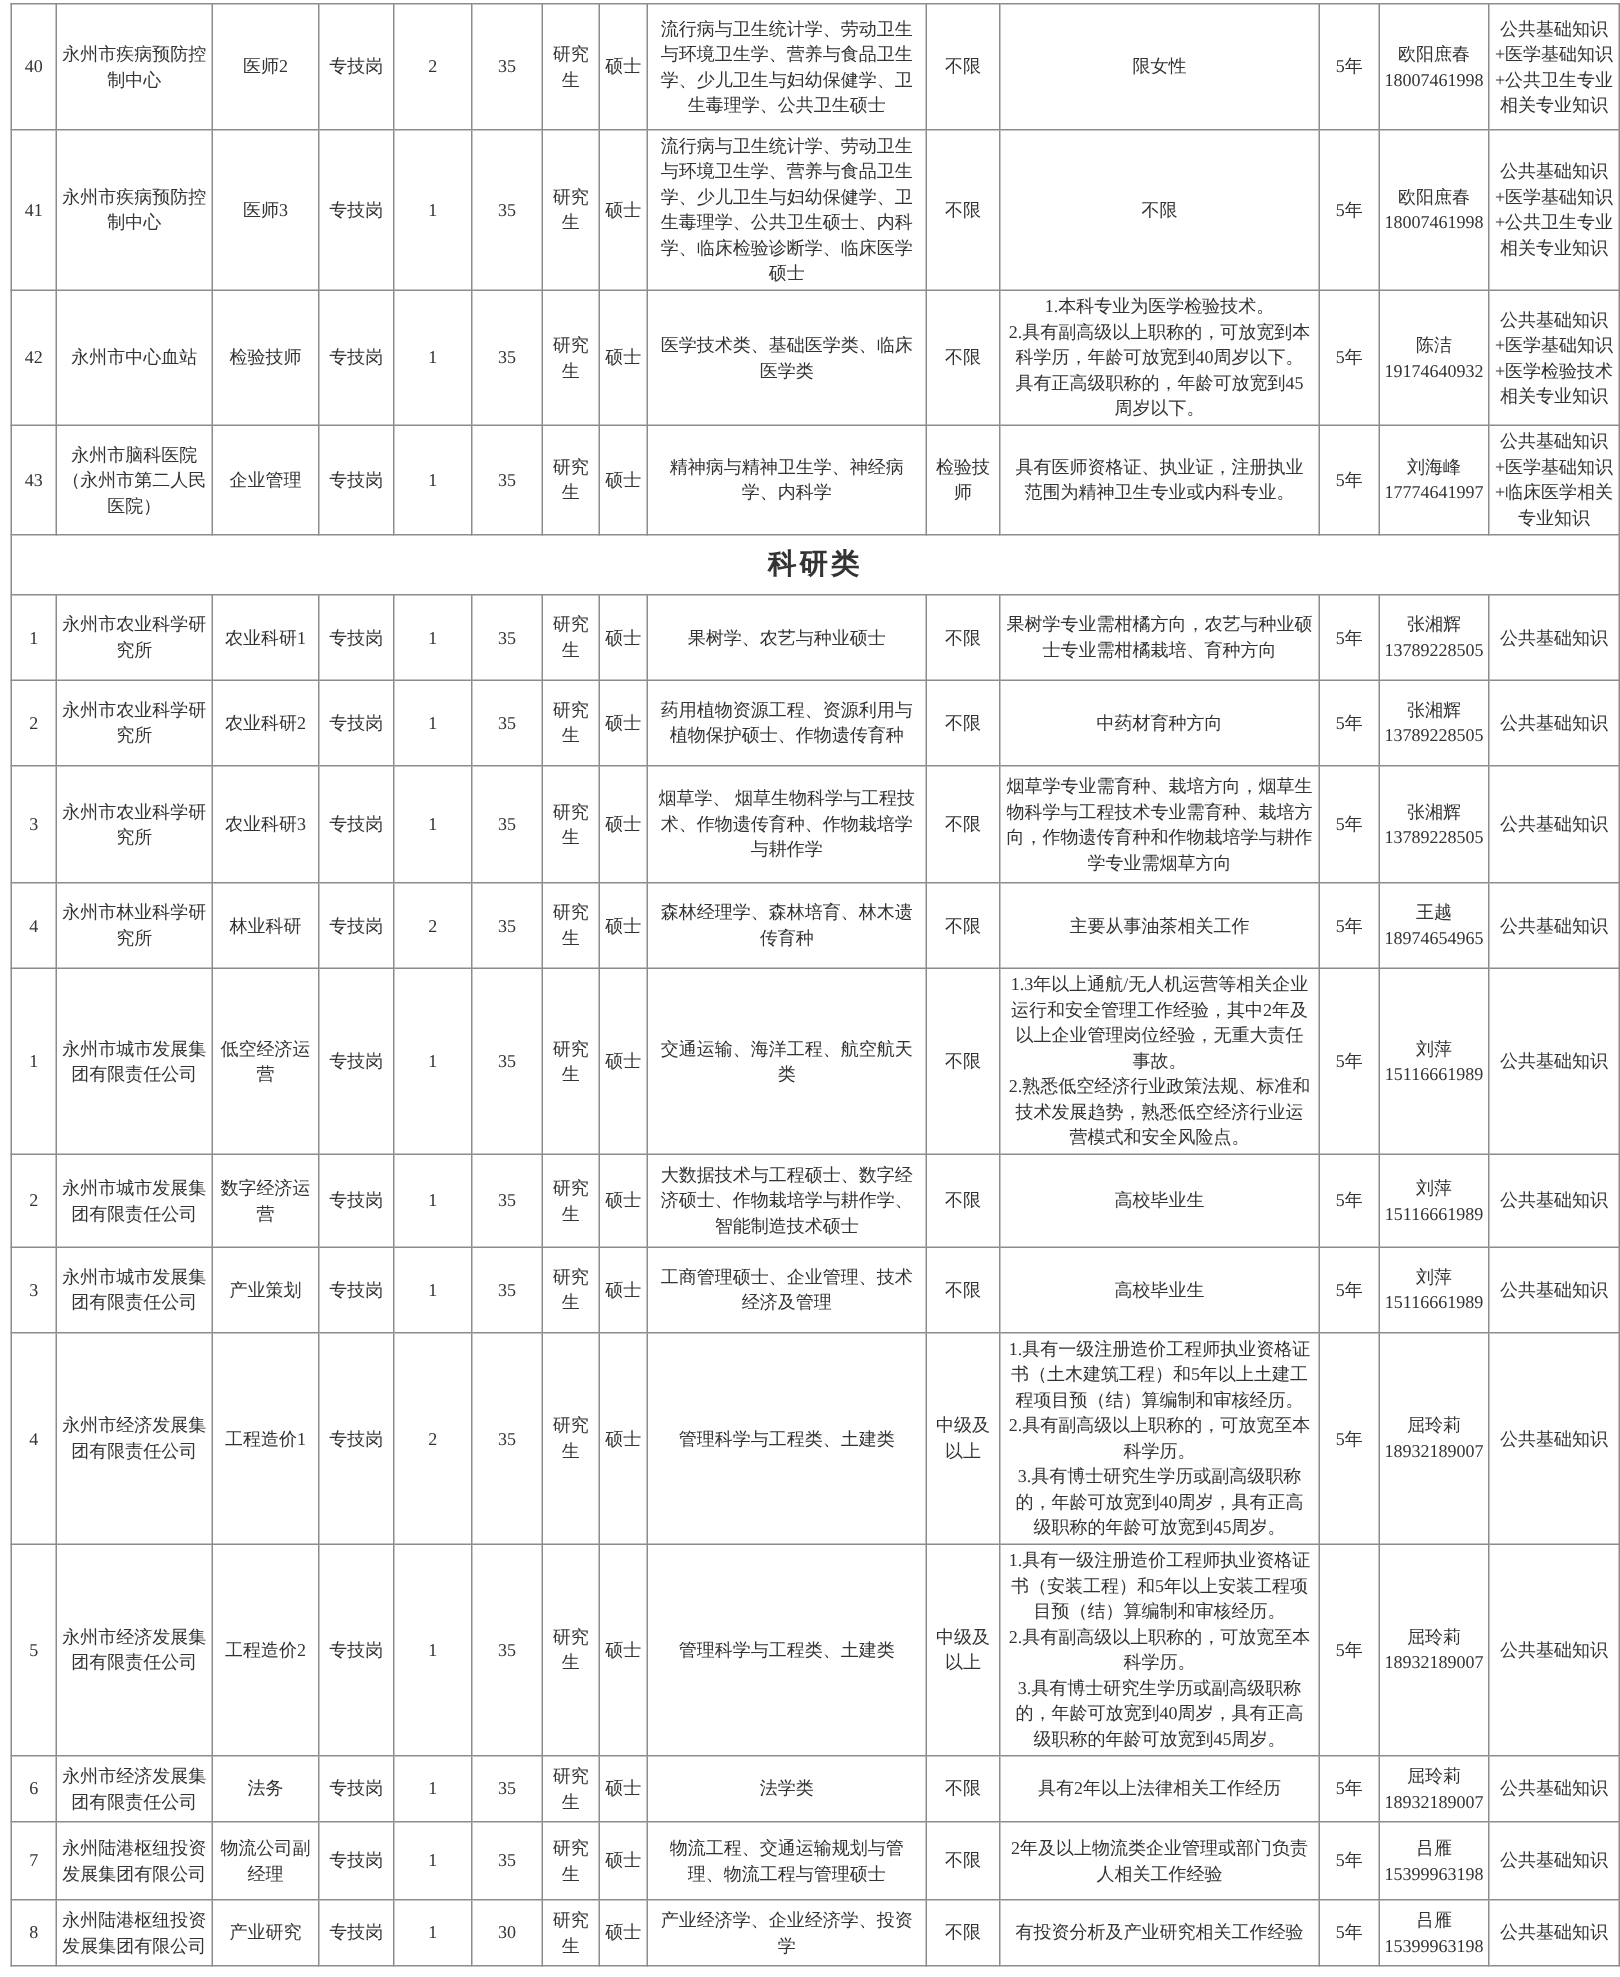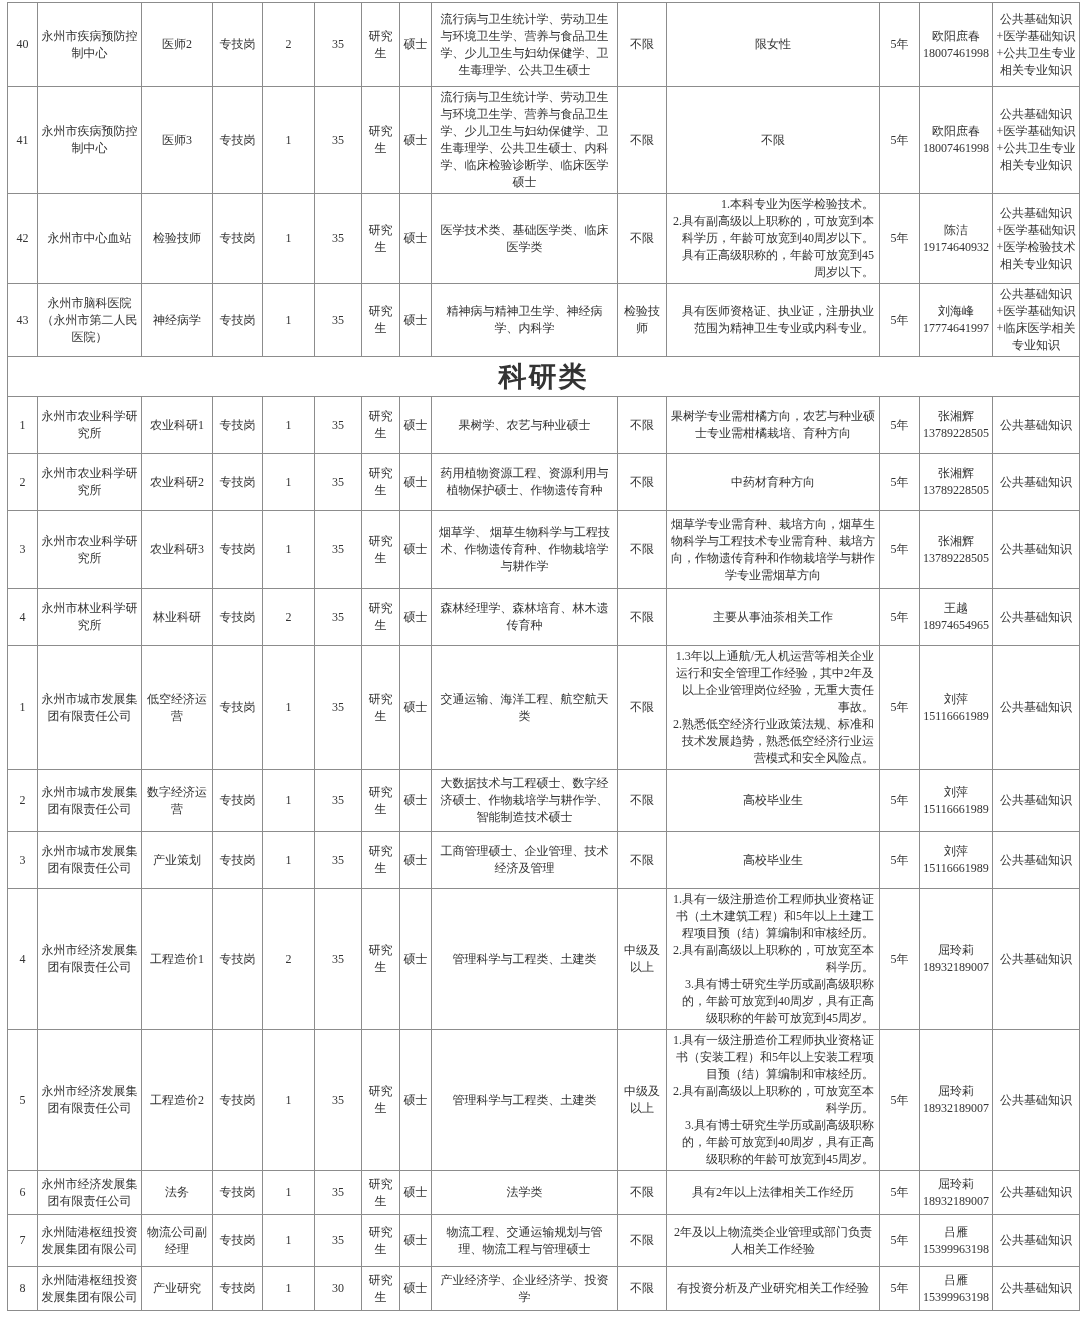--- a/index.html
+++ b/index.html
@@ -3,22 +3,22 @@
 <meta charset="utf-8">
 <style>
   html,body{margin:0;padding:0;background:#ffffff;}
   body{width:1080px;height:1318px;overflow:hidden;
        font-family:"Liberation Serif","DejaVu Serif",serif;}
   .sheet{width:1072px;margin:2px 0 0 7px;}
   table{border-collapse:collapse;table-layout:fixed;width:1072px;}
   td{border:1px solid #8c8c8c;background:#ffffff;color:#333333;
      font-size:12px;line-height:17px;text-align:center;vertical-align:middle;
      padding:2px 3px;white-space:pre-line;word-break:break-all;}
-  td.ta-left{text-align:right;padding-left:5px;padding-right:5px;}
-  tr.section-row td{font-size:28px;font-weight:bold;letter-spacing:2px;
+  td.ta-left{text-align:center;padding-left:5px;padding-right:5px;}
+  tr.section-row td{font-size:19px;font-weight:bold;letter-spacing:2px;
      padding:2px 0;line-height:30px;word-break:keep-all;}
   col.c-seq{width:30px;}  col.c-unit{width:104px;} col.c-post{width:71px;}
   col.c-cat{width:50px;}  col.c-count{width:52px;} col.c-age{width:47px;}
   col.c-edu{width:38px;}  col.c-deg{width:32px;}   col.c-major{width:186px;}
   col.c-title{width:49px;}col.c-other{width:213px;}col.c-years{width:40px;}
   col.c-contact{width:73px;} col.c-exam{width:87px;}
 </style>
 </head>
 <body>
 
@@ -89,21 +89,21 @@
           <td class="ta-left">1.本科专业为医学检验技术。
 2.具有副高级以上职称的，可放宽到本科学历，年龄可放宽到40周岁以下。具有正高级职称的，年龄可放宽到45周岁以下。</td>
           <td>5年</td>
           <td>陈洁
 19174640932</td>
           <td>公共基础知识+医学基础知识+医学检验技术相关专业知识</td>
         </tr>
         <tr style="height: 72px;">
           <td>43</td>
           <td>永州市脑科医院（永州市第二人民医院）</td>
-          <td>神经病学</td>
+          <td>企业管理</td>
           <td>专技岗</td>
           <td>1</td>
           <td>35</td>
           <td>研究生</td>
           <td>硕士</td>
           <td>精神病与精神卫生学、神经病学、内科学</td>
           <td>检验技师</td>
           <td class="ta-left">具有医师资格证、执业证，注册执业范围为精神卫生专业或内科专业。</td>
           <td>5年</td>
           <td>刘海峰

